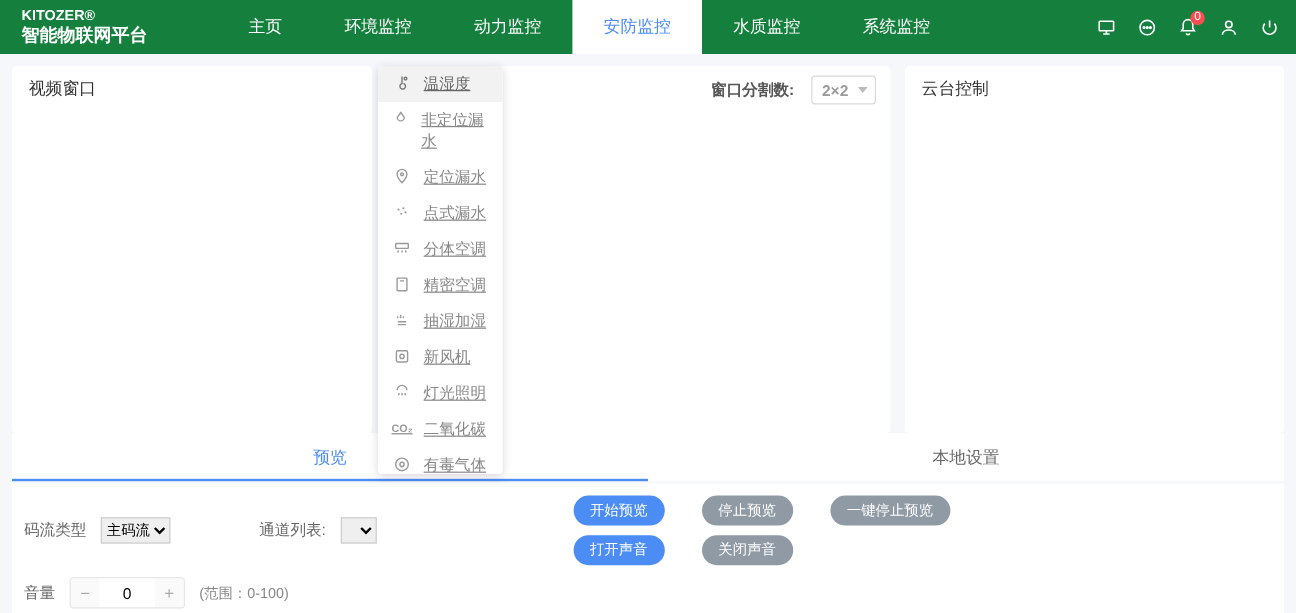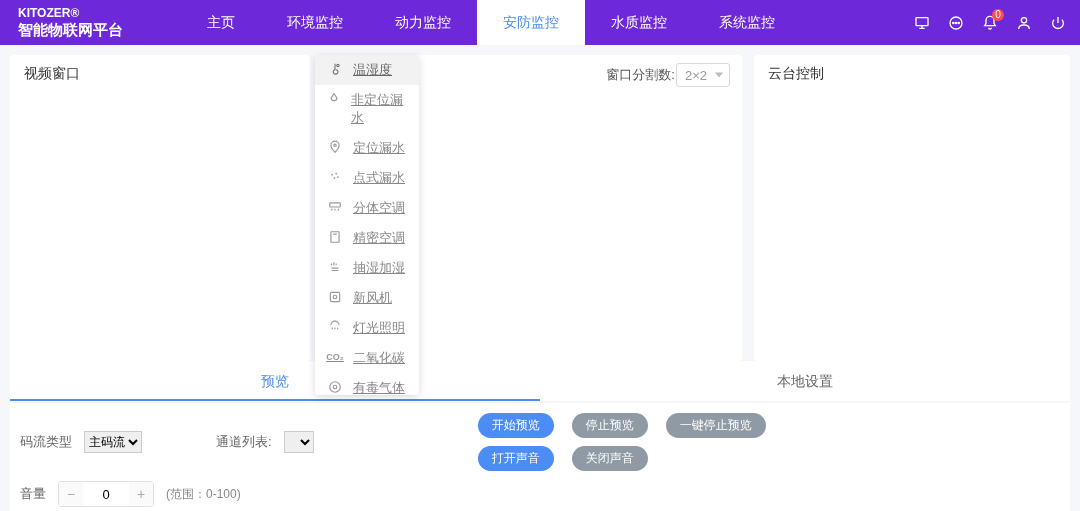--- a/index.html
+++ b/index.html
@@ -1,33 +1,33 @@
 <!DOCTYPE html>
 <html><head>
 <meta charset="utf-8">
 <style>
   * { box-sizing: border-box; margin: 0; padding: 0; }
   body { font-family: "Microsoft YaHei", "PingFang SC", sans-serif; font-size: 13px; color: #333; background: #f5f7fa; width: 1080px; height: 511px; overflow: hidden; }
-  .header { background: #6d28d9; color: #fff; height: 45px; display: flex; align-items: center; position: relative; }
+  .header { background: #15803d; color: #fff; height: 45px; display: flex; align-items: center; position: relative; }
   .brand { padding: 0 18px; line-height: 1.2; white-space: nowrap; }
   .brand-top { font-size: 12px; font-weight: 600; }
   .brand-sub { font-size: 15px; font-weight: 600; }
   .nav { display: flex; height: 100%; margin-left: 40px; }
   .nav-item { padding: 0 26px; display: flex; align-items: center; cursor: pointer; font-size: 14px; color: #fff; position: relative; }
   .nav-item.active { background: #fff; color: #4b8cf5; }
   .header-icons { position: absolute; right: 14px; top: 0; height: 100%; display: flex; align-items: center; gap: 18px; }
   .header-icons .hicon { width: 16px; height: 16px; color: #fff; cursor: pointer; position: relative; display:flex;align-items:center;justify-content:center;}
   .badge { position: absolute; top: -6px; right: -6px; background: #ff4d4f; color: #fff; border-radius: 8px; font-size: 10px; line-height: 12px; padding: 0 3px; min-width: 12px; text-align: center; }
   .workspace { display: flex; gap: 12px; padding: 10px 10px 0 10px; justify-content: space-between; }
   .panel { background: #fff; border-radius: 4px; position: relative; }
   .panel-title { font-size: 14px; padding: 10px 14px; color: #333; }
   .left-panel { flex: 0 0 300px; height: 306px; }
   .center-panel { flex: 1 1 auto; height: 306px; }
   .right-panel { flex: 0 0 316px; height: 306px; }
-  .split-ctrl { position: absolute; top: 8px; right: 12px; display: flex; align-items: center; gap: 1px; font-size: 13px; color: #555;}
+  .split-ctrl { position: absolute; top: 8px; right: 12px; display: flex; align-items: center; gap: 14px; font-size: 13px; color: #555; font-weight: bold;}
   .select-box { border: 1px solid #d9d9d9; border-radius: 3px; height: 24px; padding: 0 22px 0 8px; background: #fff; display: inline-flex; align-items: center; cursor: pointer; position: relative; color:#999;}
   .select-box::after{content:""; position:absolute; right:6px; top:50%; width:0;height:0;border-left:4px solid transparent;border-right:4px solid transparent;border-top:5px solid #bbb; transform:translateY(-50%);}
   .dropdown { position: absolute; left: 315px; top: 55px; width: 104px; background: #fff; border-radius: 3px; box-shadow: 0 2px 8px rgba(0,0,0,.15); z-index: 50; max-height: 340px; overflow: hidden;}
   .dd-item { display: flex; align-items: flex-start; gap: 10px; padding: 6px 12px; font-size: 13px; color: #888; cursor: pointer; text-decoration: underline;}
   .dd-item.hovered { background: #f2f2f2; color: #666;}
   .dd-item .icon { width: 16px; height: 16px; display:inline-flex;align-items:center;justify-content:center; color:#999;}
   .dd-item.hovered .icon{color:#777;}
   .tabs-row { display: flex; margin: 0 10px; }
   .tab { flex: 1; text-align: center; padding: 12px 0 8px 0; font-size: 14px; color: #666; cursor: pointer; border-bottom: 2px solid transparent; background:#fff;}
   .tab.active { color: #4b8cf5; border-bottom-color: #4b8cf5; }
@@ -35,21 +35,21 @@
   .row { display: flex; align-items: center; gap: 12px; margin-bottom: 10px; }
   .lbl { font-size: 13px; color: #666; }
   select.native { border: 1px solid #ccc; height: 22px; font-size: 12px; }
   .stepper { display: inline-flex; border: 1px solid #e0e0e0; border-radius: 3px; height: 26px; align-items:center;}
   .stepper button { width: 24px; height: 100%; border: none; background: #fafafa; cursor: pointer; color:#aaa; font-size:14px;}
   .stepper input { width: 46px; border: none; text-align: center; height: 100%; font-size: 13px; outline:none;}
   .range-hint { font-size: 12px; color: #888; }
   .pill { border: none; border-radius: 14px; padding: 4px 14px; font-size: 12px; cursor: pointer; color: #fff; }
   .pill.blue { background: #4b8cf5; }
   .pill.grey { background: #8f9aa5; }
-  .btn-row { display:flex; gap:18px; }
+  .btn-row { display:flex; gap:31px; }
   .btn-col { display:flex; flex-direction:column; gap:8px;}
   svg{display:block;}
 </style>
 </head>
 <body>
 
 <div class="header">
   <div class="brand">
     <div class="brand-top">KITOZER®</div>
     <div class="brand-sub">智能物联网平台</div>

